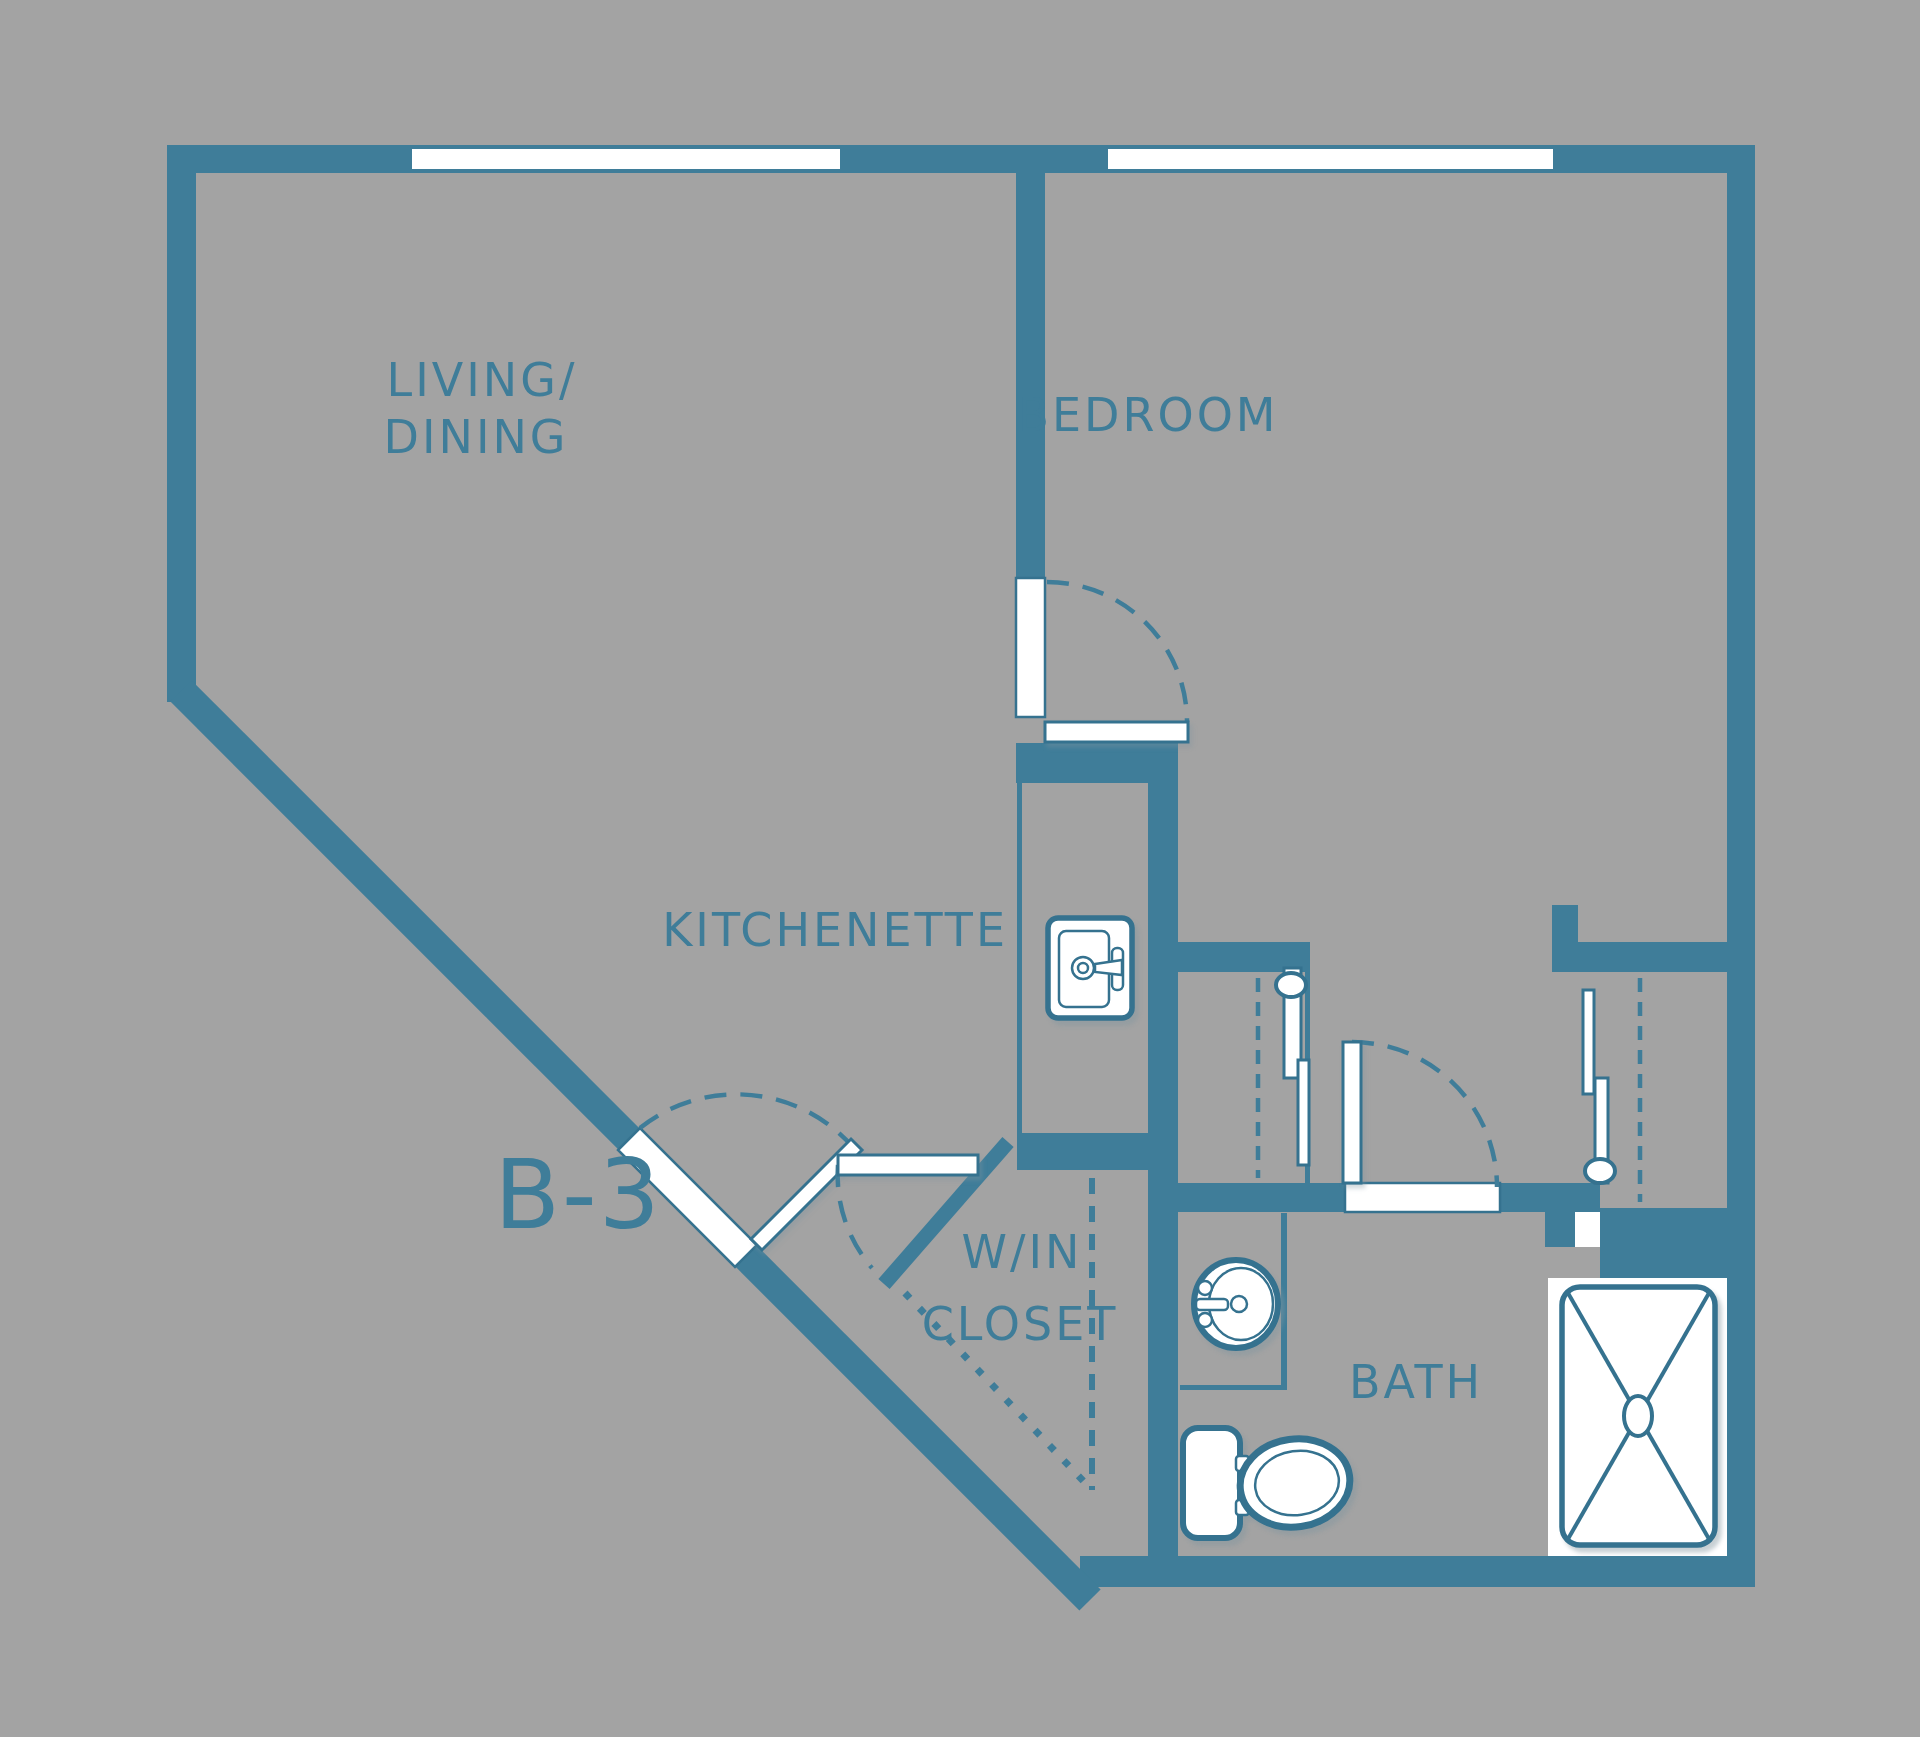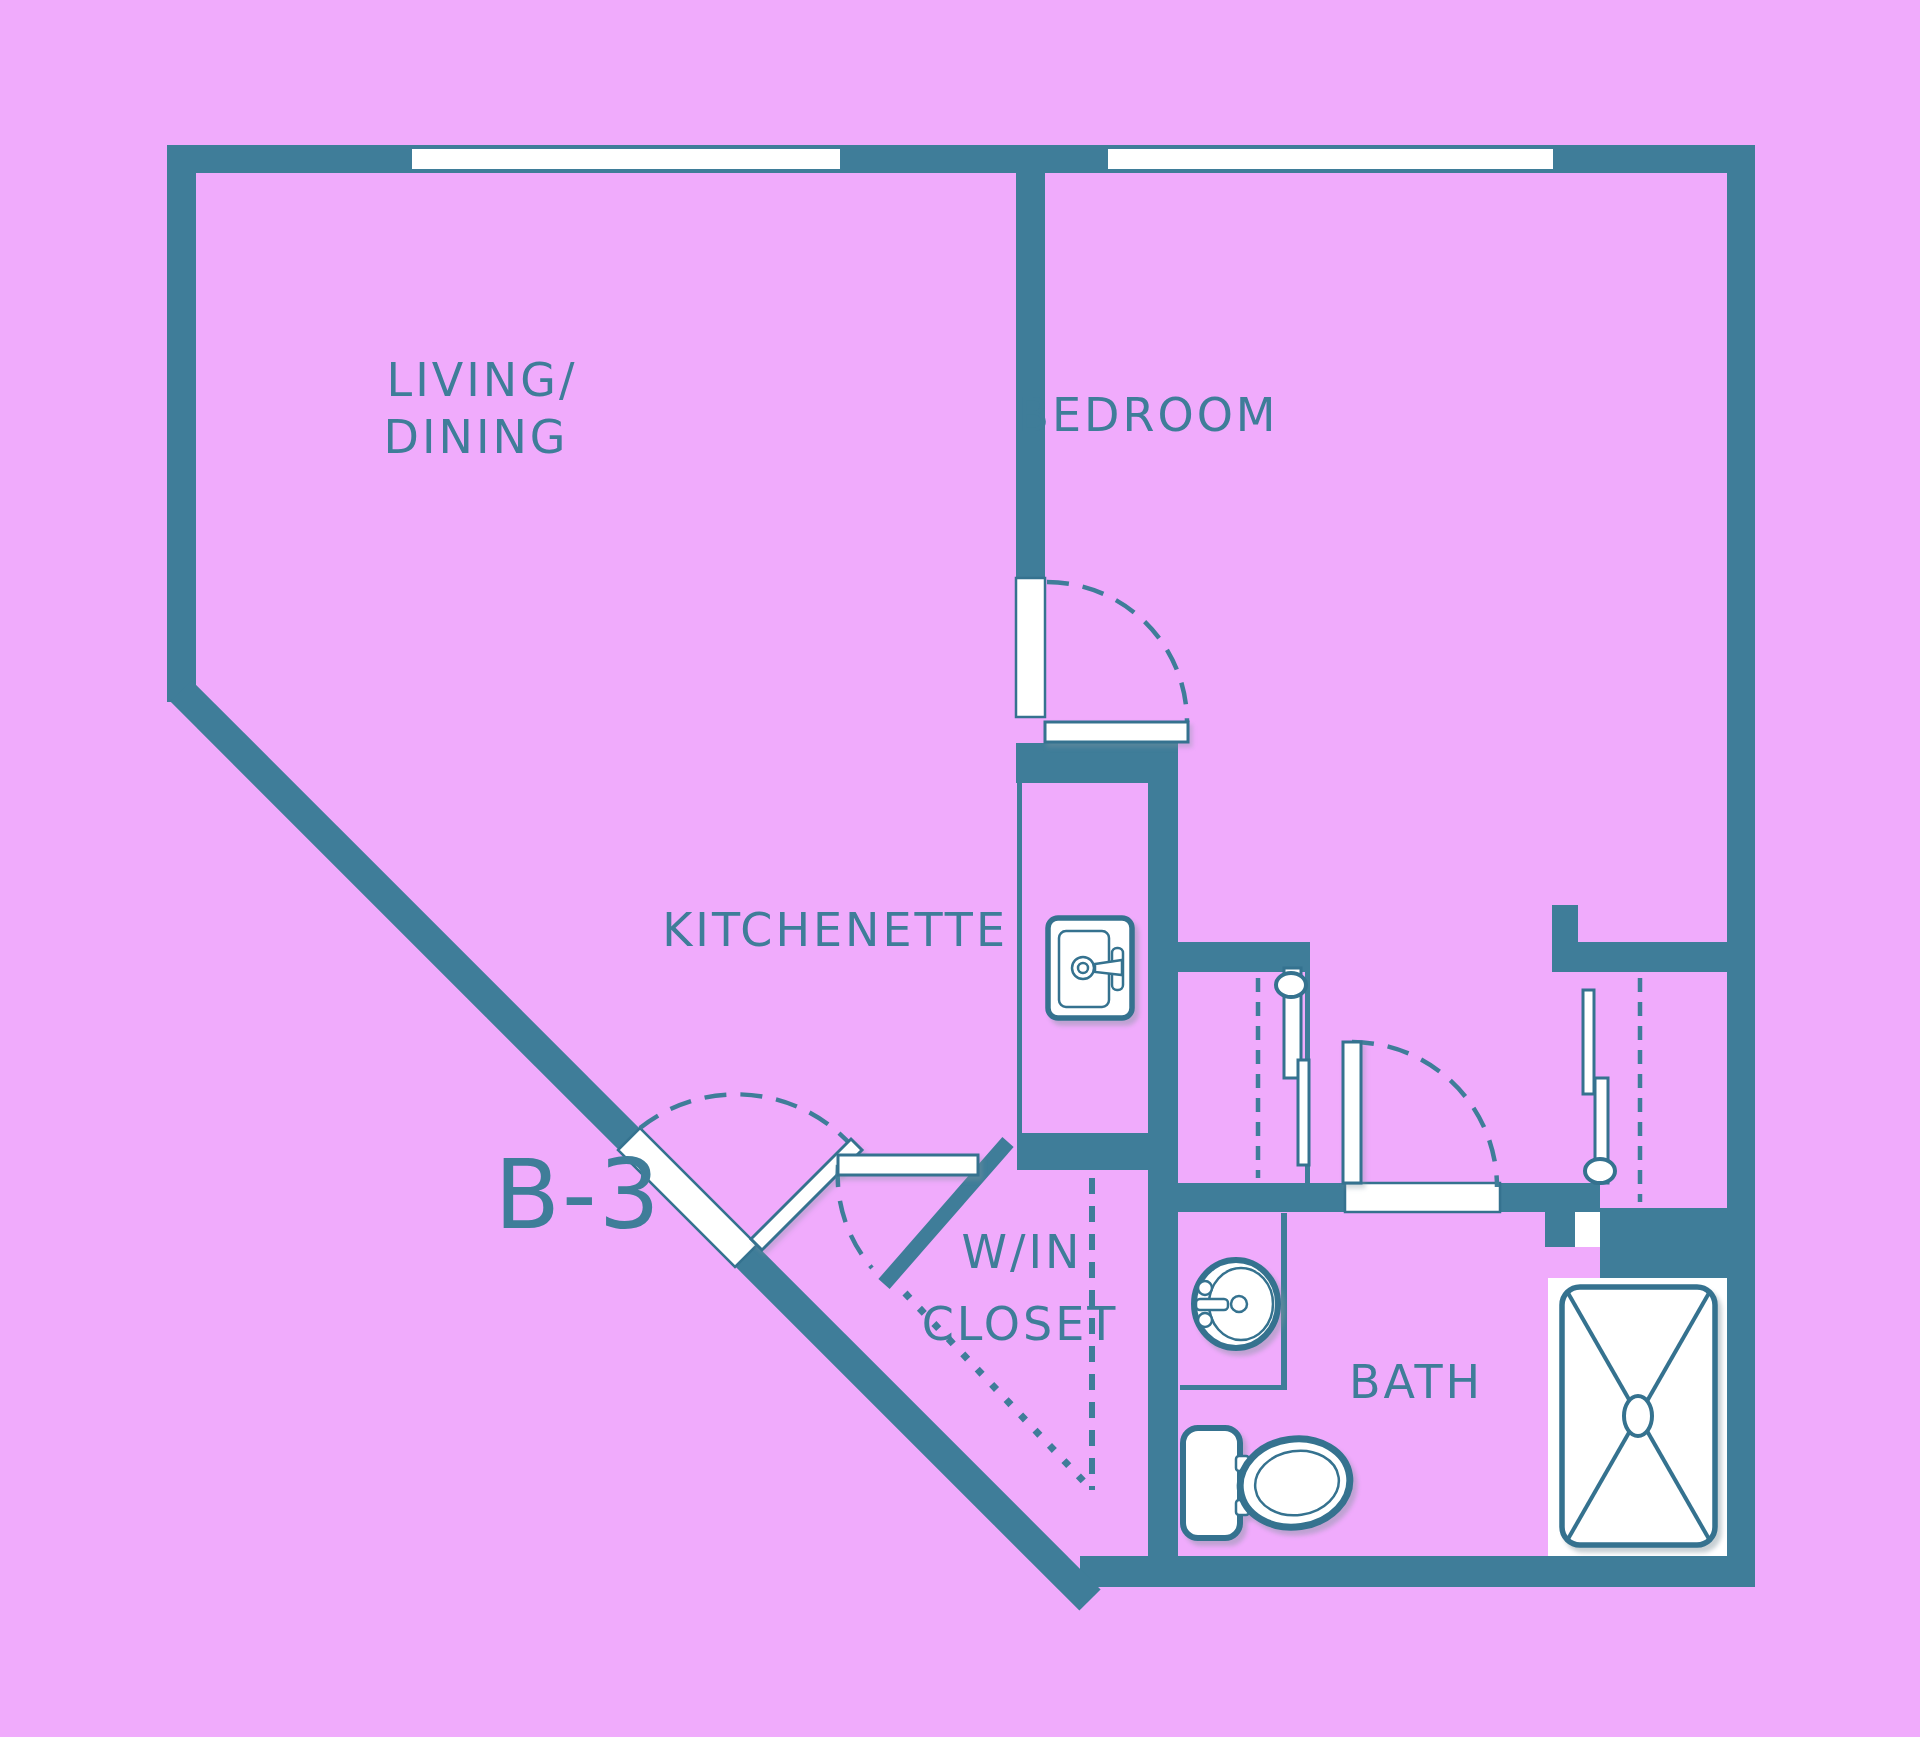--- a/index.html
+++ b/index.html
@@ -1,17 +1,17 @@
 <!DOCTYPE html>
 <html><head>
 <meta charset="utf-8">
 <style>
   html,body{margin:0;padding:0;background:#ffffff;}
   .plan-stage{
-    width:1920px;height:1737px;position:relative;background:#f0abfc;
+    width:1920px;height:1737px;position:relative;background:#a3a3a3;
     font-family:"DejaVu Sans","Liberation Sans",sans-serif;
     overflow:hidden;
   }
   svg{display:block;}
   .room-label{
     fill:#3f7d99;
     font-family:"DejaVu Sans","Liberation Sans",sans-serif;
     font-size:46px;
     letter-spacing:3px;
   }

